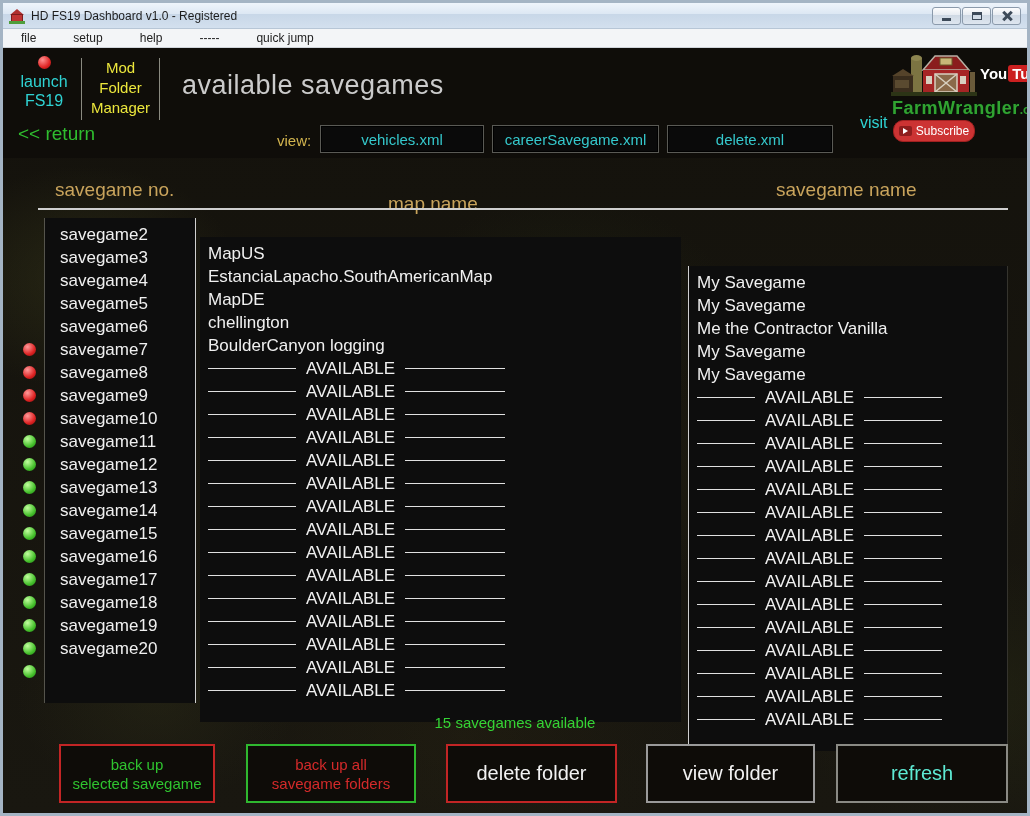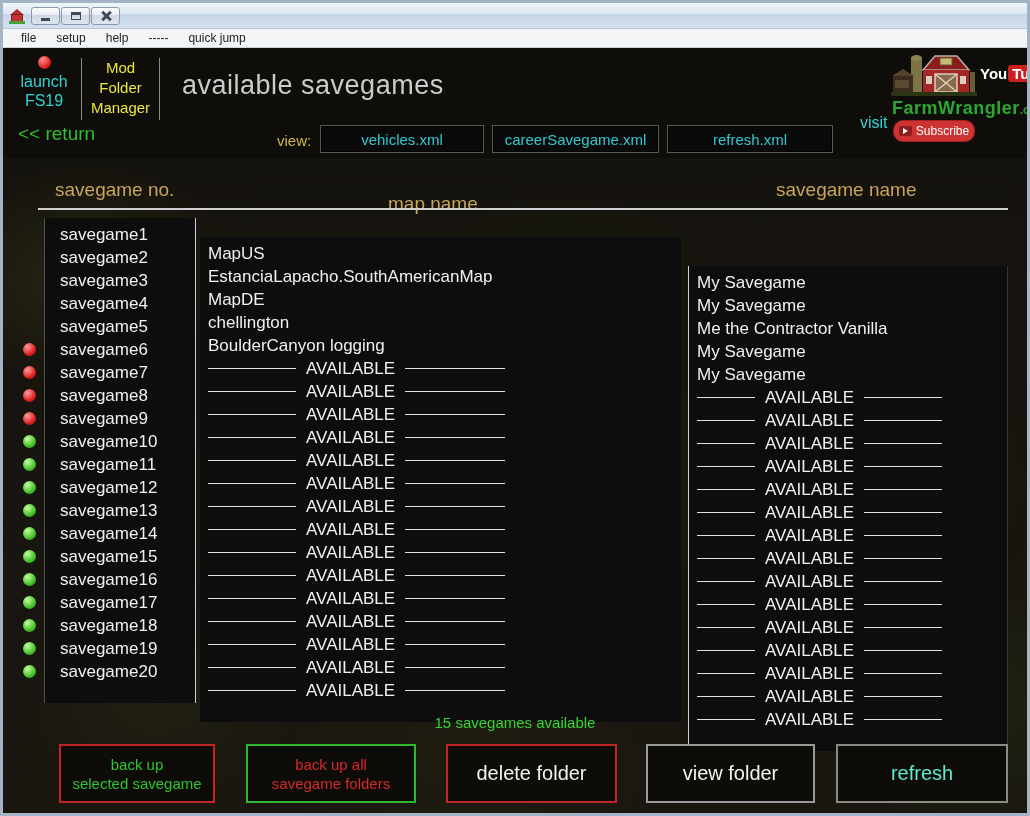--- a/index.html
+++ b/index.html
@@ -27,21 +27,21 @@
   .glyph-min { width:9px; height:3px; background:#3d4a59; margin-top:7px; }
   .glyph-max { width:10px; height:8px; border:1px solid #3d4a59; border-top-width:3px; }
   .glyph-close { position:relative; width:10px; height:10px; }
   .glyph-close:before,.glyph-close:after { content:""; position:absolute; left:4px; top:-1px;
              width:3px; height:12px; background:#3d4a59; }
   .glyph-close:before { transform:rotate(45deg); }
   .glyph-close:after { transform:rotate(-45deg); }
 
   
   .menubar { height:19px; background:#f3f5f7; border-bottom:1px solid #cfd4da;
-             display:flex; align-items:center; padding-left:8px; gap:0; }
+             display:flex; align-items:center; padding-left:8px; gap:17px; }
   .menu-item { font-size:12px; color:#222; padding:0 10px; cursor:pointer; }
 
   
   .main { position:relative; flex:1; overflow:hidden;
     background-color:#17150e;
     background-image:
       radial-gradient(220px 160px at 8% 30%, rgba(70,72,32,.35), transparent 70%),
       radial-gradient(260px 200px at 30% 60%, rgba(58,48,22,.30), transparent 70%),
       radial-gradient(240px 170px at 55% 35%, rgba(40,52,22,.28), transparent 70%),
       radial-gradient(300px 220px at 80% 55%, rgba(64,58,26,.30), transparent 70%),
@@ -133,20 +133,21 @@
 <body>
 
 <div class="window">
 
   <div class="titlebar">
     <span class="app-icon">
       <span class="roof"></span>
         <span class="barnbody"></span>
         <span class="grass"></span>
     </span>
+    <span class="title-text">HD FS19 Dashboard v1.0 - Registered</span>
     <span class="win-controls">
       <span class="win-btn">
           <span class="glyph-min"></span>
         </span>
       <span class="win-btn">
           <span class="glyph-max"></span>
         </span>
       <span class="win-btn">
           <span class="glyph-close"></span>
         </span>
@@ -207,21 +208,21 @@
     </div>
     <div class="subscribe-btn">
       <span class="subscribe-play"></span>
       <span class="subscribe-text">Subscribe</span>
     </div>
 
     <div class="return-link">&lt;&lt; return</div>
     <div class="view-label">view:</div>
     <div class="view-btn view-btn-1">vehicles.xml</div>
     <div class="view-btn view-btn-2">careerSavegame.xml</div>
-    <div class="view-btn view-btn-3">refresh.xml</div>
+    <div class="view-btn view-btn-3">delete.xml</div>
 
     <div class="col-header col-header-no">savegame no.</div>
     <div class="col-header col-header-map">map name</div>
     <div class="col-header col-header-name">savegame name</div>
     <div class="header-underline"></div>
 
     <div class="dots-col" id="dots-col">
         <div class="dot-slot"></div>
         <div class="dot-slot"></div>
         <div class="dot-slot"></div>
@@ -268,21 +269,20 @@
         </div>
         <div class="dot-slot">
           <span class="status-dot green"></span>
         </div>
         <div class="dot-slot">
           <span class="status-dot green"></span>
         </div>
       </div>
     <div class="panel panel-no">
         <div class="rows" id="col-no">
-          <div class="row-cell">savegame1</div>
           <div class="row-cell">savegame2</div>
           <div class="row-cell">savegame3</div>
           <div class="row-cell">savegame4</div>
           <div class="row-cell">savegame5</div>
           <div class="row-cell">savegame6</div>
           <div class="row-cell">savegame7</div>
           <div class="row-cell">savegame8</div>
           <div class="row-cell">savegame9</div>
           <div class="row-cell">savegame10</div>
           <div class="row-cell">savegame11</div>

